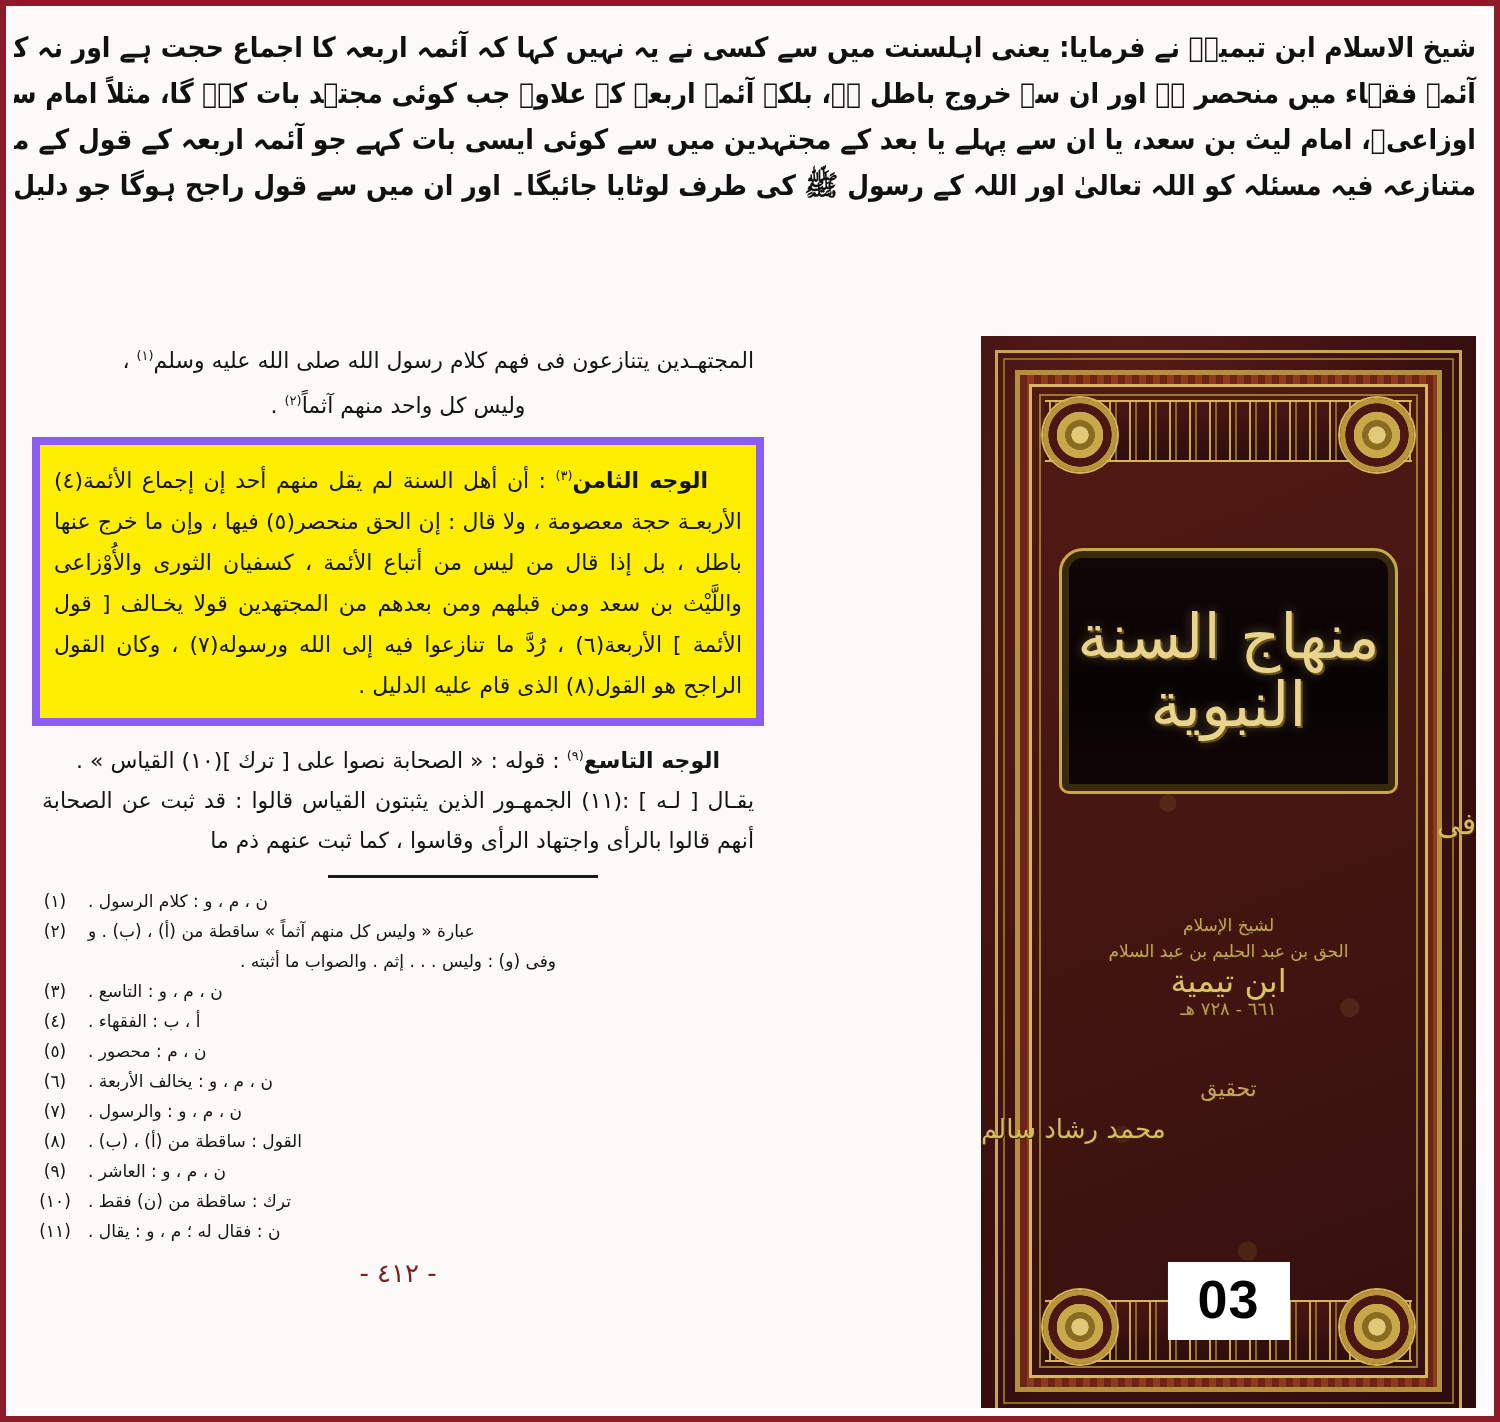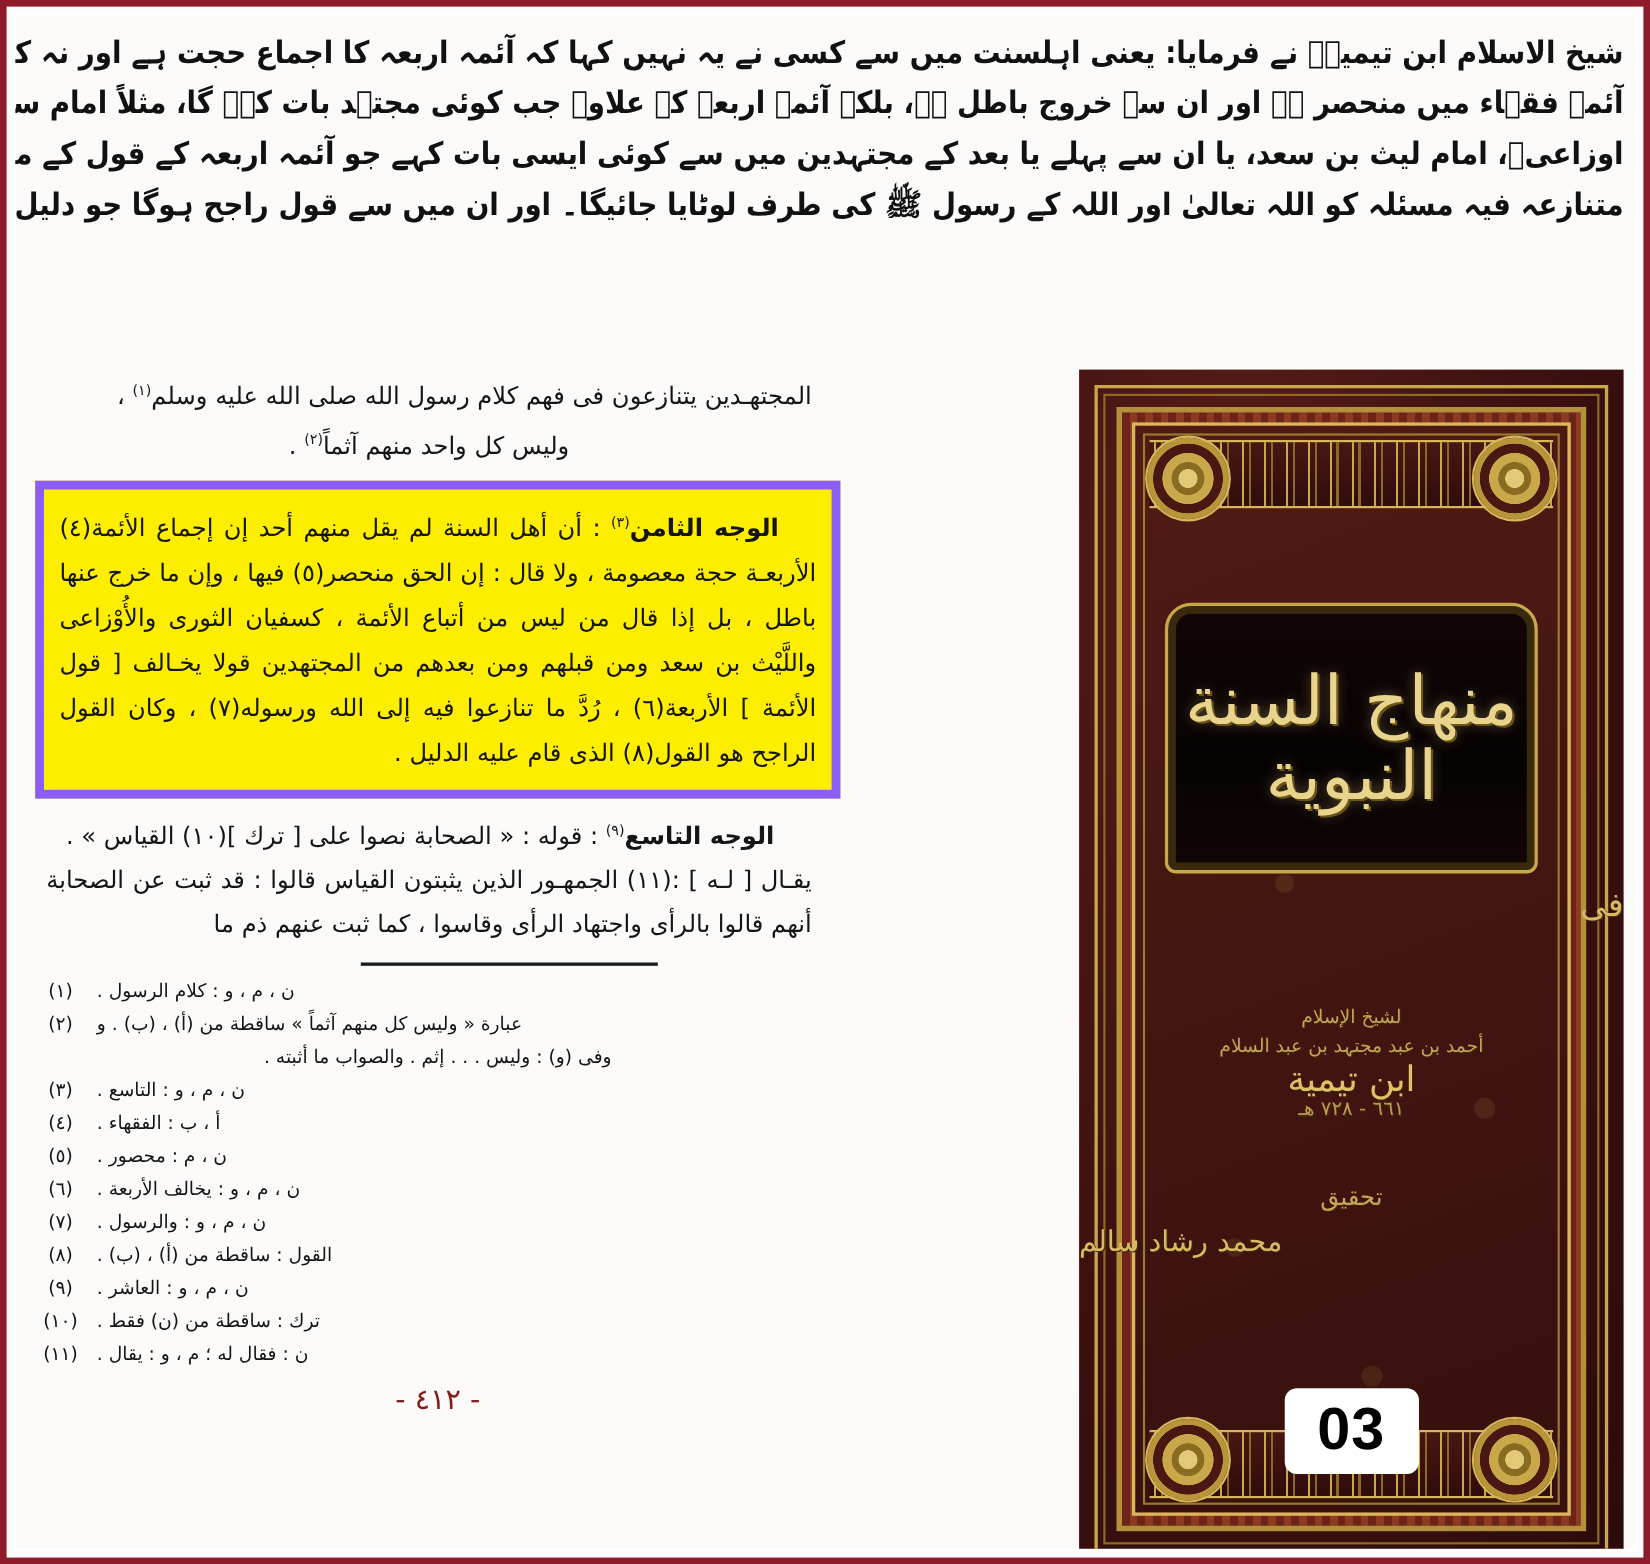--- a/index.html
+++ b/index.html
@@ -60,21 +60,21 @@
     top:0; left:4px;
     width:740px;
     direction:rtl;
     text-align:justify;
     color:#151515;
     font-family:"DejaVu Sans", sans-serif;
   }
   .ar-p{
     font-size:22px;
     line-height:40px;
-    margin:0 30px 0 14px;
+    margin:0 14px 0 14px;
     text-align:justify;
     text-justify:inter-word;
   }
   .ar-p.indentfirst{ text-indent:34px; }
   .fn-ref{ font-size:13px; vertical-align:super; }
 
   
   .highlight-box{
     background:#fdee00;
     border:8px solid #8b5cf6;
@@ -225,21 +225,20 @@
     left:50%;transform:translateX(-50%);
     bottom:86px;
     background:#ffffff;
     color:#000;
     font-size:54px;
     font-weight:bold;
     line-height:1;
     padding:10px 30px 14px 30px;
     font-family:"Liberation Sans", sans-serif;
     letter-spacing:1px;
-    border-radius:11px;
   }
   
   .filigree{
     position:absolute;inset:58px;
     background-image:
       radial-gradient(circle at 12% 18%, rgba(201,168,74,.16) 0 9px, transparent 10px),
       radial-gradient(circle at 34% 42%, rgba(201,168,74,.12) 0 8px, transparent 9px),
       radial-gradient(circle at 68% 26%, rgba(201,168,74,.13) 0 8px, transparent 9px),
       radial-gradient(circle at 82% 63%, rgba(201,168,74,.12) 0 9px, transparent 10px),
       radial-gradient(circle at 22% 76%, rgba(201,168,74,.11) 0 8px, transparent 9px),
@@ -358,21 +357,21 @@
           <div class="rosette br"></div>
 
           <div class="cartouche">
             <div class="cover-title">منهاج السنة النبوية</div>
           </div>
 
           <div class="cover-fi">فى</div>
 
           <div class="cover-authorline">
             <span>لشيخ الإسلام</span><br>
-            <span>أحمد بن عبد مجتہد بن عبد السلام</span>
+            <span>الحق بن عبد الحليم بن عبد السلام</span>
             <span class="cover-author-name">ابن تيمية</span>
             <span class="cover-dates">٦٦١ - ٧٢٨ هـ</span>
           </div>
 
           <div class="cover-edlabel">تحقيق</div>
           <div class="cover-editor">محمد رشاد سالم</div>
 
           <div class="cover-badge">03</div>
         </div>
       </div>

